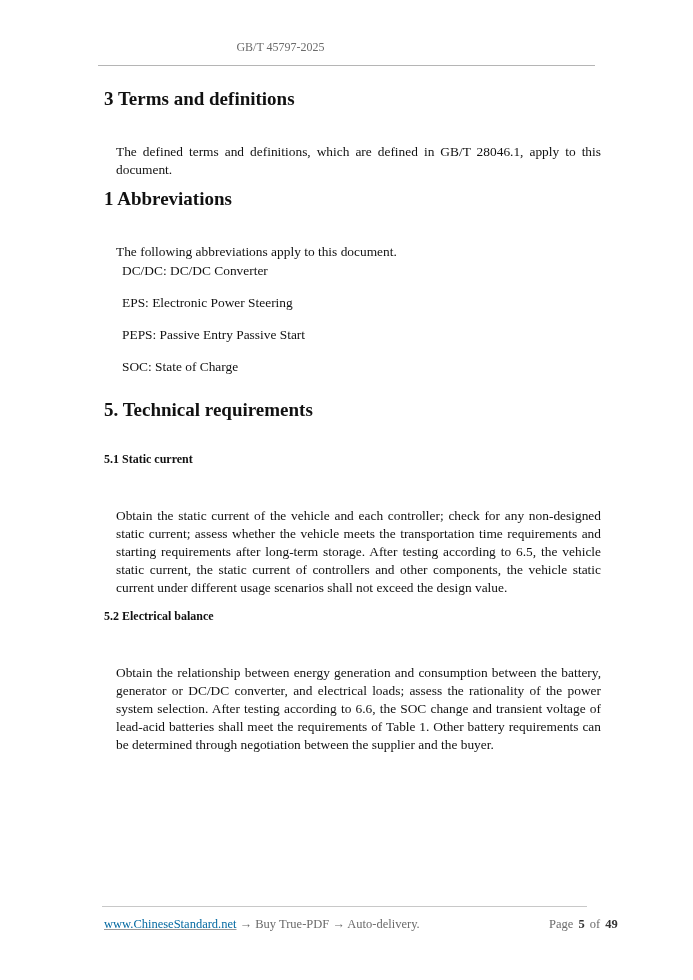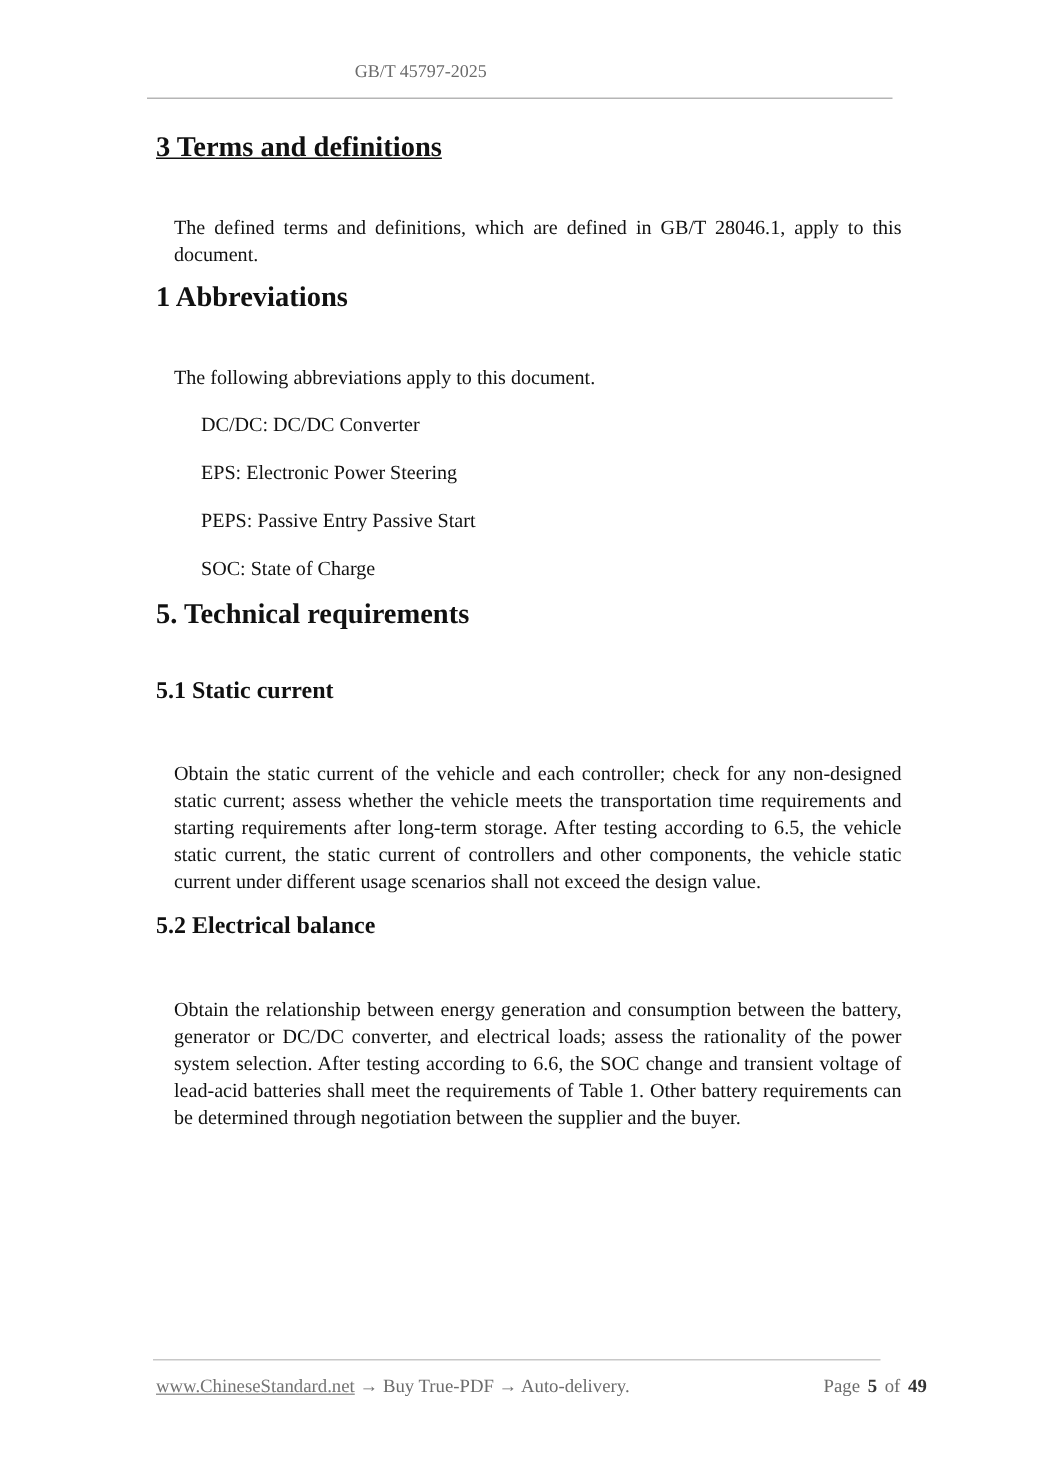--- a/index.html
+++ b/index.html
@@ -3,38 +3,38 @@
 <meta charset="utf-8">
 <style>
   html, body { margin: 0; padding: 0; background: #ffffff; }
   body { width: 693px; height: 980px; position: relative; overflow: hidden;
          font-family: "Liberation Serif", serif; color: #111; }
   .header-title { position: absolute; top: 40px; left: 0; width: 561px; text-align: center;
                   font-size: 12px; color: #6b6b6b; }
   .header-rule { position: absolute; top: 65px; left: 98px; width: 497px; height: 0;
                  border-top: 1px solid #b5b5b5; }
   .h1 { position: absolute; left: 104px; font-size: 19px; font-weight: bold; margin: 0; }
-  .h2 { position: absolute; left: 104px; font-size: 16px; font-weight: bold; margin: 0; }
+  .h2 { position: absolute; left: 104px; font-size: 12px; font-weight: bold; margin: 0; }
   .p { position: absolute; left: 104px; width: 485px; font-size: 13.4px; line-height: 18px;
        text-align: justify; margin: 12px; }
-  .abbr { position: absolute; left: 122px; font-size: 13.4px; margin: 12px; }
+  .abbr { position: absolute; left: 122px; font-size: 13.4px; margin: 0; }
   .footer-rule { position: absolute; top: 906px; left: 102px; width: 485px; height: 0;
                  border-top: 1px solid #c8c8c8; }
   .footer-left { position: absolute; top: 917px; left: 104px; font-size: 12.5px; color: #6b6b6b; }
-  .footer-left .link { text-decoration: underline; text-decoration-color: #999; color: #737373; }
+  .footer-left .link { text-decoration: underline; text-decoration-color: #999; color: #0369a1; }
   .footer-right { position: absolute; top: 917px; left: 509px; font-size: 12.5px; color: #6b6b6b; word-spacing: 2px; margin-left: 40px; }
   .footer-right b { color: #333; }
 </style>
 </head>
 <body>
 
 <div class="header-title">GB/T 45797-2025</div>
 <div class="header-rule"></div>
 
-<h1 class="h1" style="top:88px;text-decoration:underline;">3 Terms and definitions</h1>
+<h1 class="h1" style="top:88px;">3 Terms and definitions</h1>
 <p class="p" style="top:131px;">The defined terms and definitions, which are defined in GB/T 28046.1, apply to this document.</p>
 
 <h1 class="h1" style="top:188px;">1 Abbreviations</h1>
 <p class="p" style="top:231px;">The following abbreviations apply to this document.</p>
 <p class="abbr" style="top:263px;">DC/DC: DC/DC Converter</p>
 <p class="abbr" style="top:295px;">EPS: Electronic Power Steering</p>
 <p class="abbr" style="top:327px;text-align:right;">PEPS: Passive Entry Passive Start</p>
 <p class="abbr" style="top:359px;text-align:center;">SOC: State of Charge</p>
 
 <h1 class="h1" style="top:399px;">5. Technical requirements</h1>

